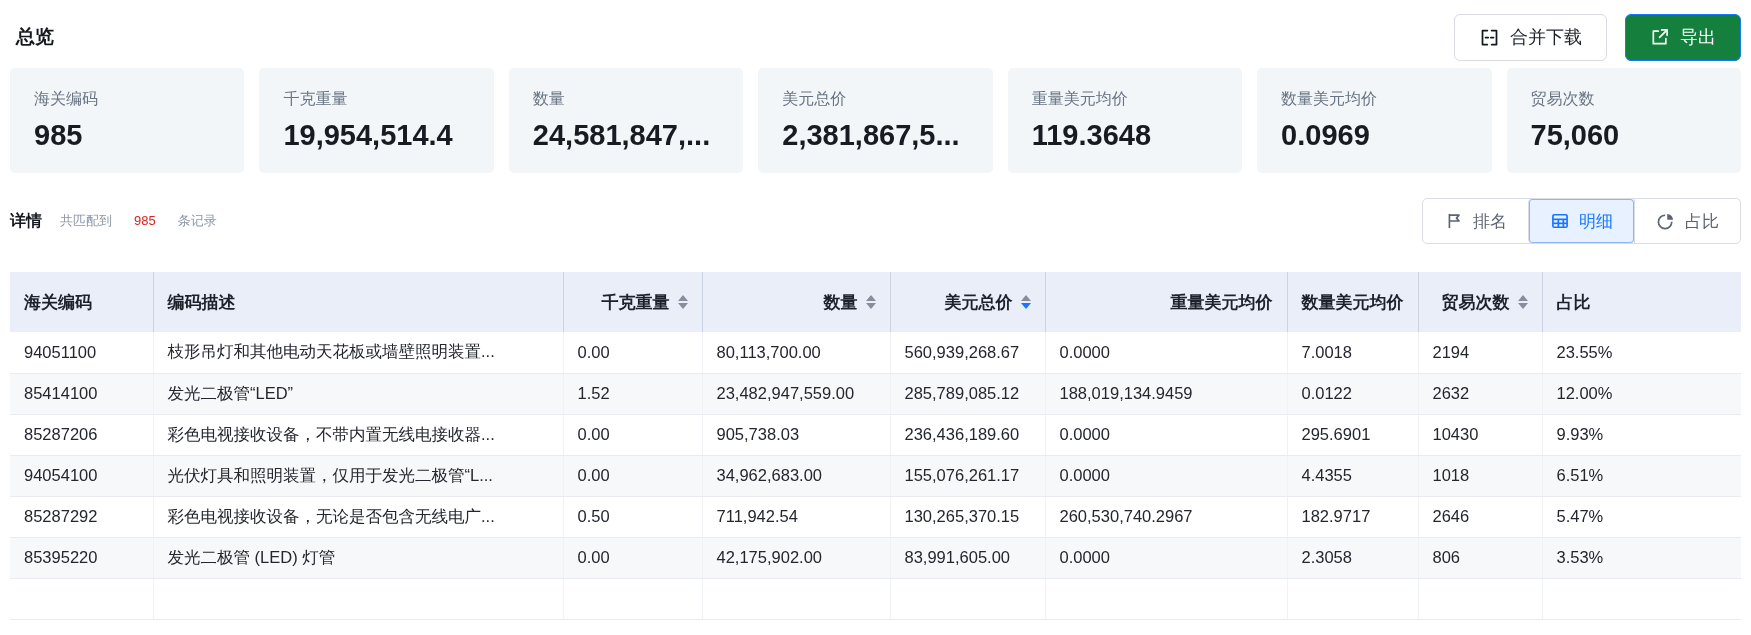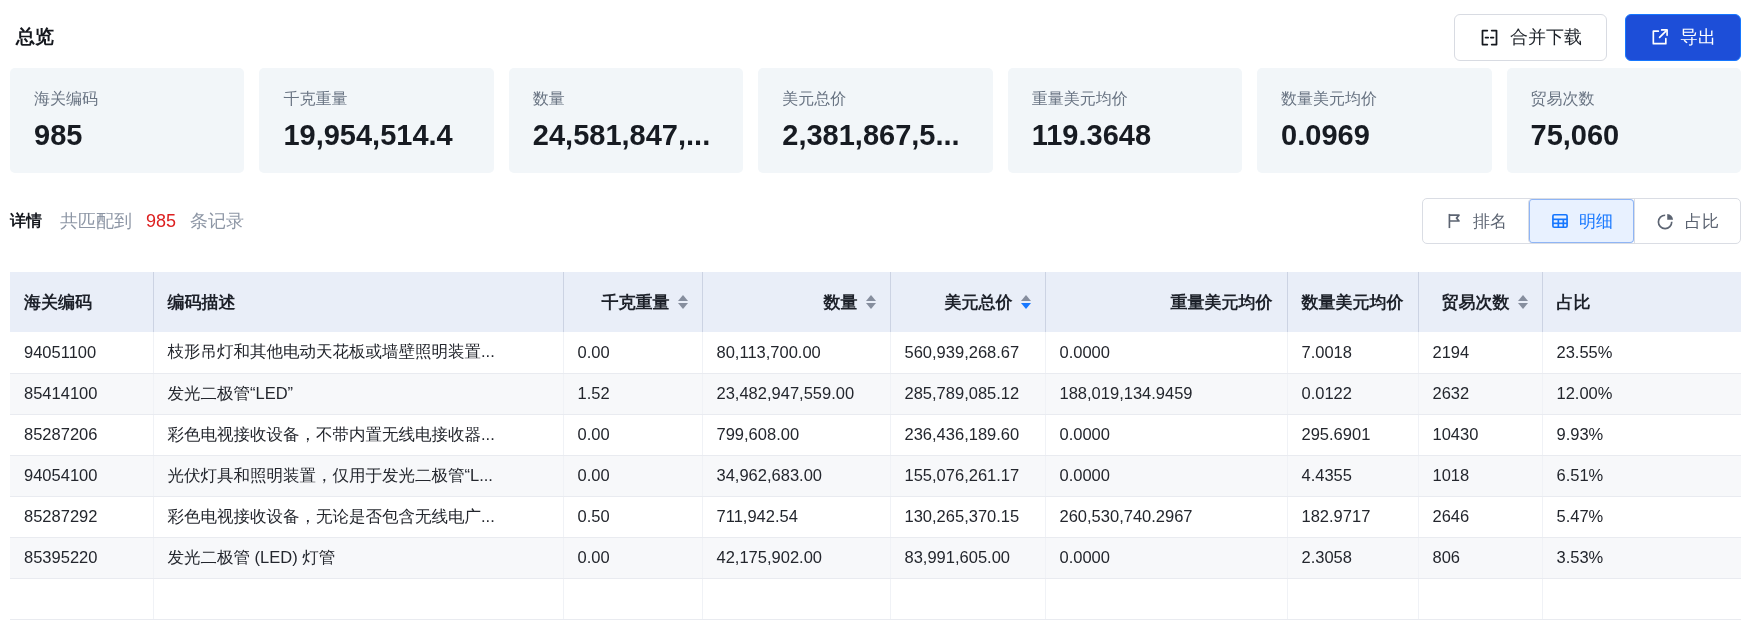--- a/index.html
+++ b/index.html
@@ -13,33 +13,33 @@
 
   
   .topbar { display:flex; align-items:center; justify-content:space-between; padding-top:12px; height:62px; }
   .page-title { font-size:19px; font-weight:700; color:#15181e; margin:6px; }
   .topbar-actions { display:flex; gap:18px;justify-content:center; }
   .btn {
     height:47px; padding:0 24px; border-radius:6px; border:1px solid #d8dbe2;
     background:#fff; color:#1c2128; font-size:18px; display:inline-flex;
     align-items:center; gap:10px; cursor:pointer; font-family:inherit;
   }
-  .btn.primary { background:#1d4ed8; border-color:#1677ff; color:#fff; }
+  .btn.primary { background:#15803d; border-color:#1677ff; color:#fff; }
   .btn svg { display:block; }
 
   
   .stats { display:flex; gap:15px; margin-top:6px; }
   .stat-card { flex:1 1 0; background:#f2f6f9; border-radius:5px; height:105px; padding:21px 24px 0 24px; }
   .stat-label { font-size:16px; color:#687382; }
   .stat-value { font-size:29px; font-weight:700; color:#171b22; margin-top:9px; white-space:nowrap; overflow:hidden; }
 
   
   .detail-bar { display:flex; align-items:center; margin-top:25px; height:46px; }
   .detail-title { font-size:16px; font-weight:700; color:#15181e; margin:0; }
-  .match { margin-left:18px; font-size:18px; color:#8d96a5; display:flex; gap:14px; align-items:baseline; }
+  .match { margin-left:18px; font-size:13px; color:#8d96a5; display:flex; gap:22px; align-items:baseline; }
   .match .red { color:#dd2020; font-weight:400; }
   .tabs { margin-left:auto; display:flex; border:1px solid #dadde4; border-radius:5px; background:#fff; }
   .tab {
     display:inline-flex; align-items:center; gap:9px; padding:0 21px; height:44px;
     font-size:17px; color:#5c6472; background:transparent; border:none; cursor:pointer;
     border-left:1px solid #dadde4; font-family:inherit;
   }
   .tab:first-child { border-left:none; }
   .tab.active {
     background:#e8f1ff; color:#1677ff; border-radius:4px;
@@ -274,21 +274,21 @@
             <td class="right">285,789,085.12</td>
             <td class="right">188,019,134.9459</td>
             <td class="right">0.0122</td>
             <td class="right">2632</td>
             <td class="">12.00%</td>
           </tr>
           <tr>
             <td class="">85287206</td>
             <td class="">彩色电视接收设备，不带内置无线电接收器...</td>
             <td class="right">0.00</td>
-            <td class="right">799,608.00</td>
+            <td class="right">905,738.03</td>
             <td class="right">236,436,189.60</td>
             <td class="right">0.0000</td>
             <td class="right">295.6901</td>
             <td class="right">10430</td>
             <td class="">9.93%</td>
           </tr>
           <tr>
             <td class="">94054100</td>
             <td class="">光伏灯具和照明装置，仅用于发光二极管“L...</td>
             <td class="right">0.00</td>

